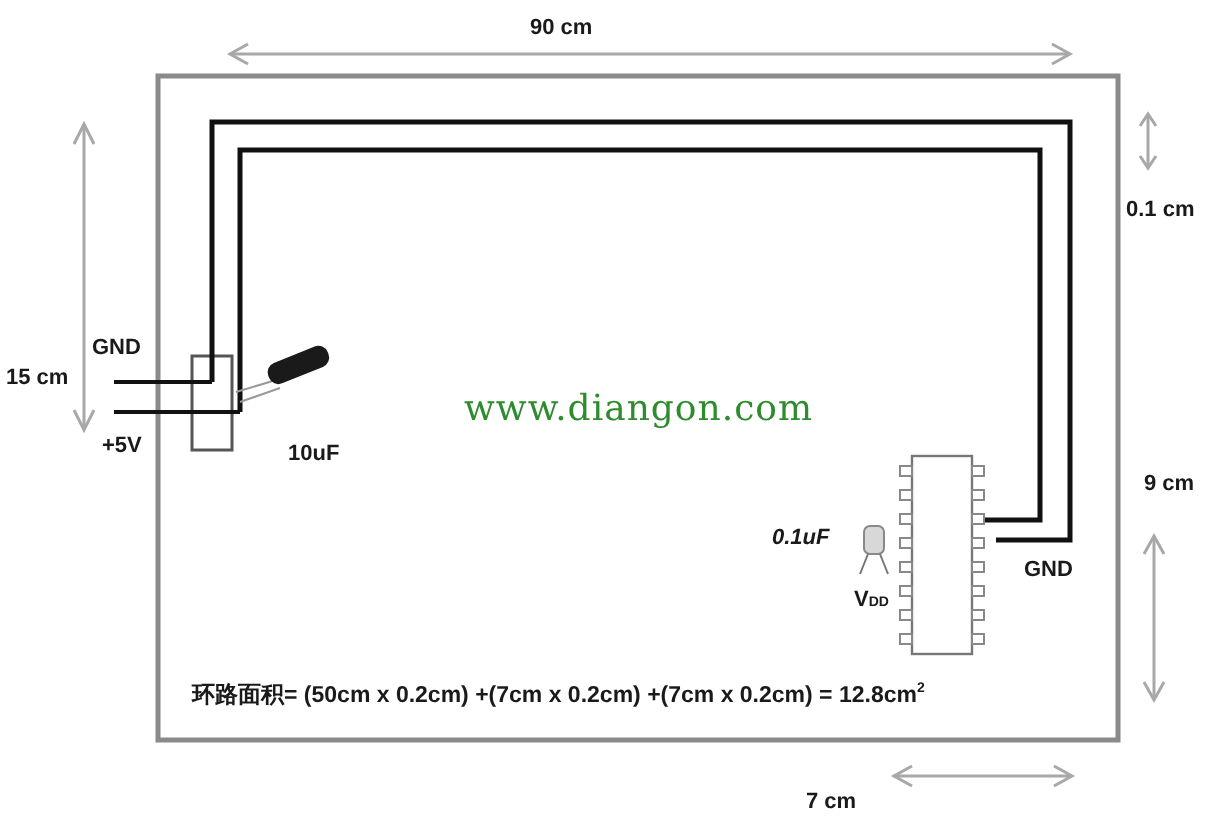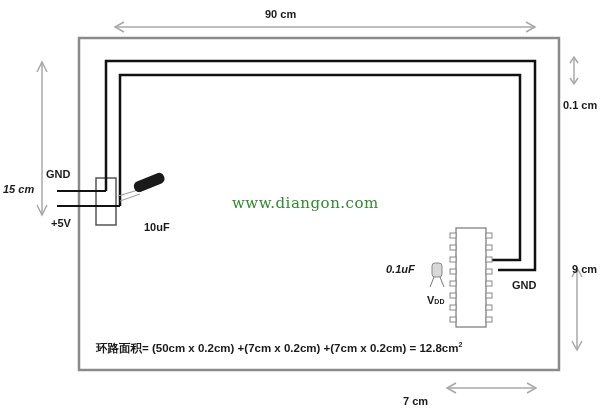--- a/index.html
+++ b/index.html
@@ -1,21 +1,21 @@
 <!DOCTYPE html>
 <html><head>
   <meta charset="utf-8">
   <style>
     html, body { margin: 0; padding: 0; background: #ffffff; }
     body { width: 615px; height: 409px; position: relative; overflow: hidden;
            font-family: "Liberation Sans", sans-serif; }
     svg { position: absolute; left: 0; top: 0; }
     .lbl { position: absolute; font-family: "Liberation Sans", sans-serif; font-weight: bold;
            font-size: 11px; color: #1a1a1a; white-space: nowrap; line-height: 1; }
-    .wm { position: absolute; font-family: "DejaVu Serif", serif; font-size: 15px; color: #2e8b2e;
+    .wm { position: absolute; font-family: "DejaVu Serif", serif; font-size: 18px; color: #2e8b2e;
           white-space: nowrap; letter-spacing: 0.5px; line-height: 1; }
     .formula { position: absolute; font-family: "Liberation Sans", sans-serif; font-weight: bold;
                font-size: 11.5px; color: #1a1a1a; white-space: nowrap; line-height: 1; }
     .formula sup { font-size: 7px; vertical-align: top; position: relative; top: -2px; }
   </style>
 </head>
 <body>
 
 <svg width="615" height="409" viewBox="0 0 615 409">
 
@@ -85,23 +85,23 @@
   </g>
 
   <g>
     <rect x="432" y="263" width="10" height="14" rx="3" fill="#d8d8d8" stroke="#888" stroke-width="1"></rect>
     <line x1="434" y1="277" x2="430" y2="287" stroke="#777" stroke-width="1"></line>
     <line x1="440" y1="277" x2="444" y2="287" stroke="#777" stroke-width="1"></line>
   </g>
 </svg>
 
 <div class="lbl" style="left:265px;top:9px;">90 cm</div>
-<div class="lbl" style="left:3px;top:184px;font-style:italic;">15 cm</div>
+<div class="lbl" style="left:3px;top:184px;">15 cm</div>
 <div class="lbl" style="left:563px;top:100px;">0.1 cm</div>
-<div class="lbl" style="left:572px;top:264px;">9 cm</div>
+<div class="lbl" style="left:572px;top:237px;">9 cm</div>
 <div class="lbl" style="left:403px;top:396px;">7 cm</div>
 
 <div class="lbl" style="left:46px;top:169px;">GND</div>
 <div class="lbl" style="left:51px;top:218px;">+5V</div>
 <div class="lbl" style="left:512px;top:280px;">GND</div>
 <div class="lbl" style="left:427px;top:295px;"><span>V</span><span style="font-size:7px;">DD</span></div>
 
 <div class="lbl" style="left:144px;top:202px;margin-top:20px;">10uF</div>
 <div class="lbl" style="left:386px;top:264px;font-style:italic;">0.1uF</div>
 

